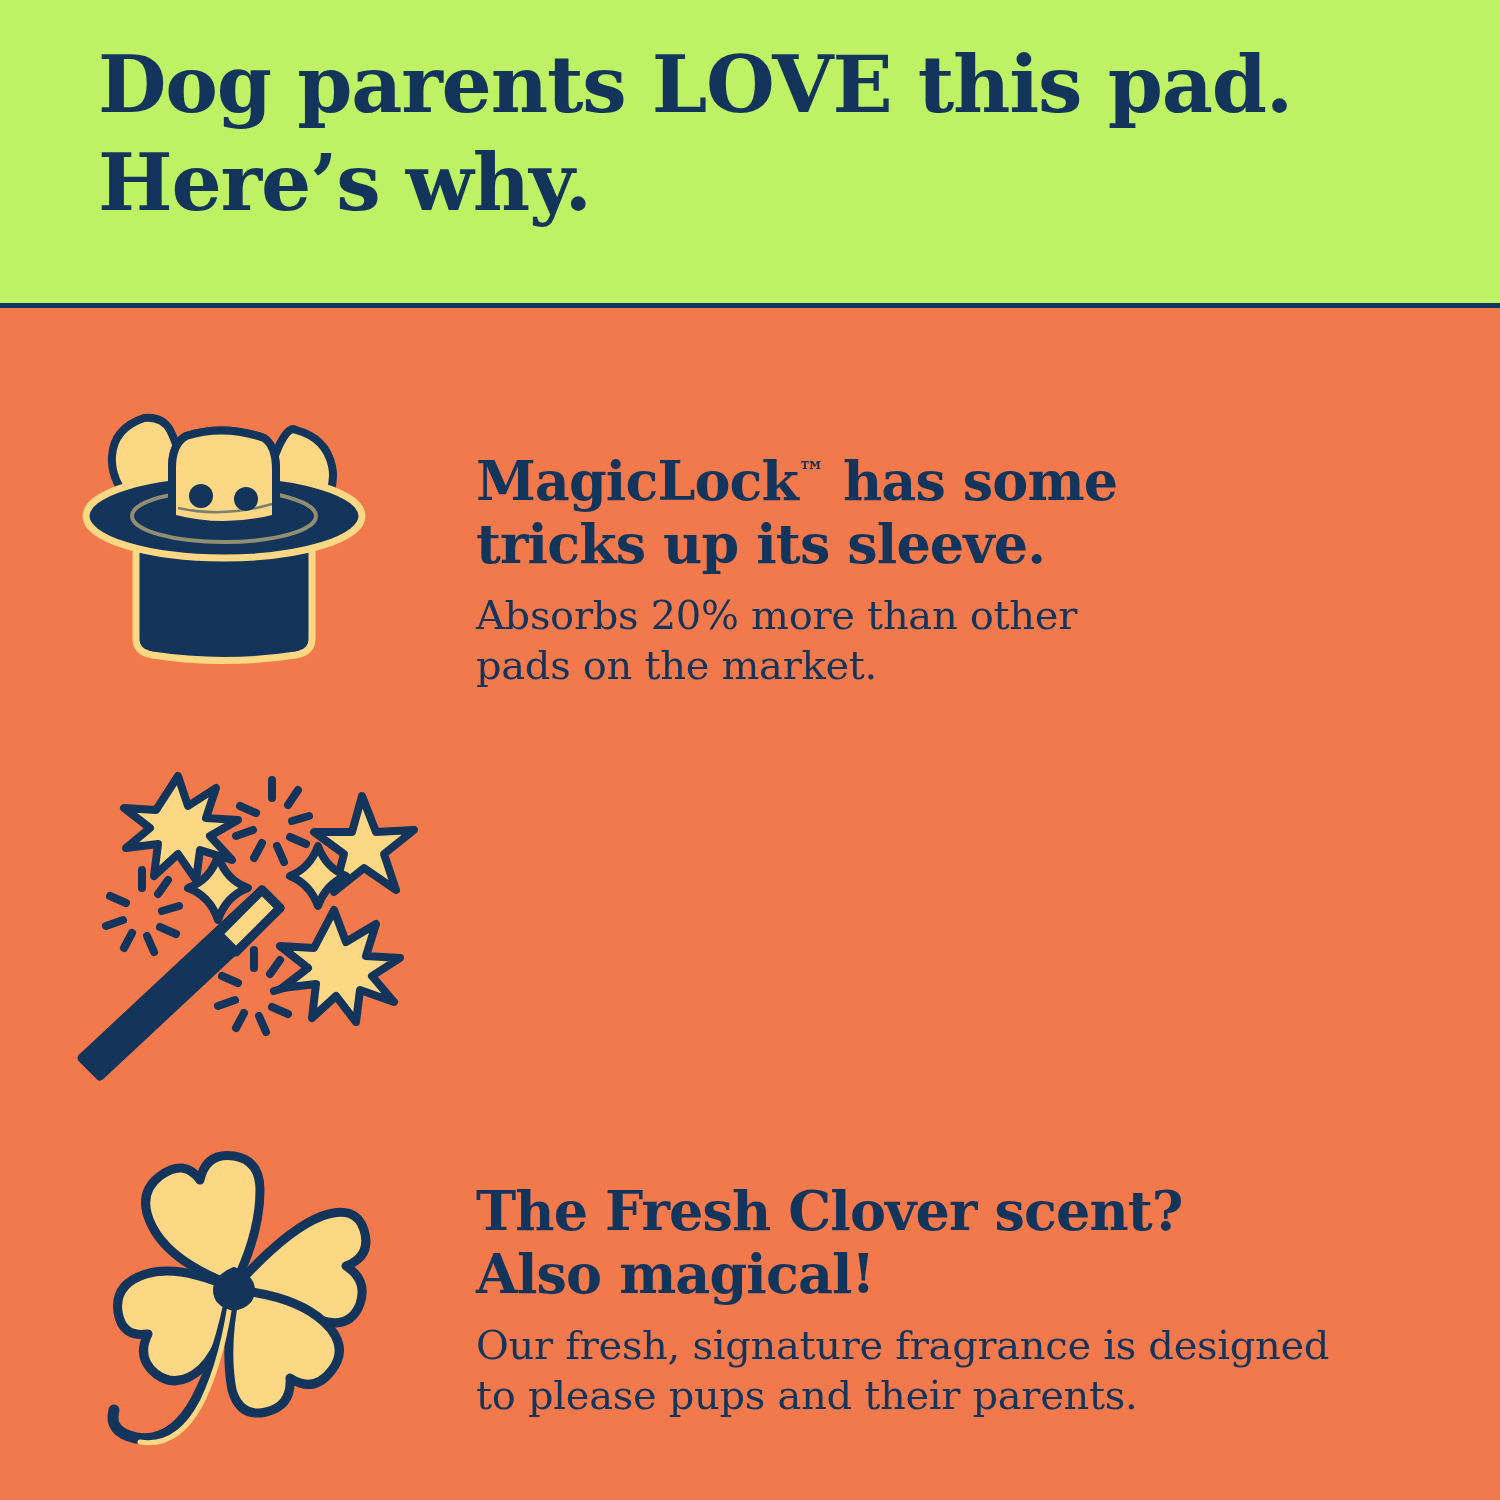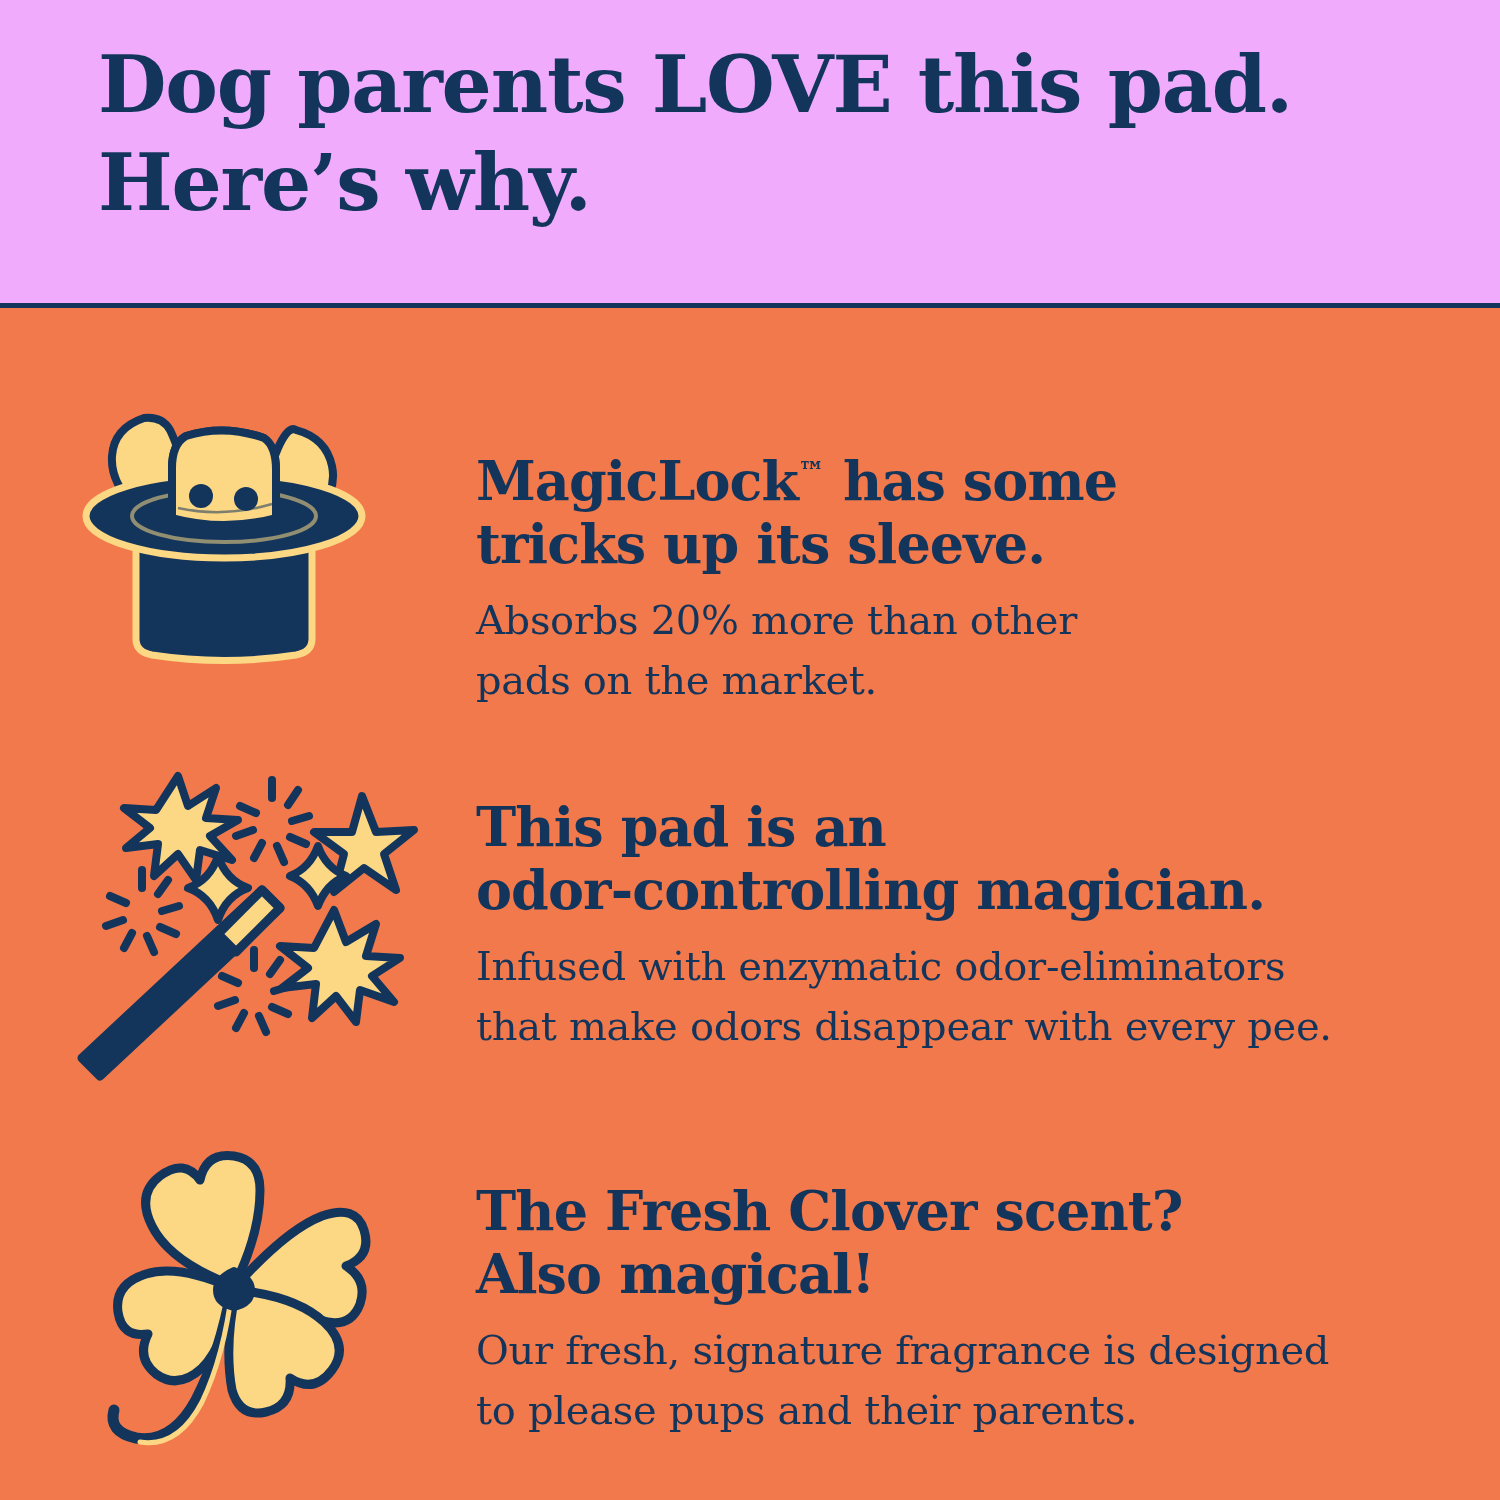--- a/index.html
+++ b/index.html
@@ -15,21 +15,21 @@
     position:relative;
     width:1500px; height:1500px;
     background:#F2794B;
   }
 
   
   #header {
     position:absolute;
     left:0; top:0;
     width:1500px; height:303px;
-    background:#f0abfc;
+    background:#bef264;
   }
 
   #header-title {
     position:absolute;
     left:98px; top:36px;
     width:1340px;
     font-family:"DejaVu Serif", serif;
     font-weight:700;
     font-size:79px;
     line-height:98px;
@@ -92,21 +92,21 @@
     vertical-align:super;
     line-height:0;
     letter-spacing:0;
   }
 
   .feature-body {
     margin-top:14px;
     font-family:"DejaVu Serif", serif;
     font-weight:400;
     font-size:40px;
-    line-height:60px;
+    line-height:50px;
     letter-spacing:-0.3px;
     color:#13355C;
     white-space:pre-line;
   }
 
   
   #feature-0 .feature-text { top:92px;  left:472px; width:760px; }
   #feature-1 .feature-text { top:58px;  left:472px; width:1000px; }
   #feature-2 .feature-text { top:62px;  left:472px; width:1000px; }
 
@@ -213,26 +213,20 @@
               <line x1="222" y1="256" x2="206" y2="249"></line>
               <line x1="200" y1="274" x2="193" y2="258"></line>
               <line x1="170" y1="270" x2="178" y2="255"></line>
               <line x1="152" y1="248" x2="169" y2="242"></line>
               <line x1="156" y1="218" x2="172" y2="225"></line>
             </g>
           </g>
         </svg>
       </div>
 
-      <div class="feature-text">
-        <div class="feature-heading">This pad is an
-odor-controlling magician.</div>
-        <div class="feature-body">Infused with enzymatic odor-eliminators
-that make odors disappear with every pee.</div>
-      </div>
     </div>
 
     <div class="feature" id="feature-2">
 
       <div class="feature-icon">
         <svg viewBox="0 0 320 340" xmlns="http://www.w3.org/2000/svg">
           <g fill="#FCD784" stroke="#13355C" stroke-width="9" stroke-linejoin="round" stroke-linecap="round">
 
             <path d="M160 148 Q96 124 78 88 Q62 56 86 38 Q110 20 126 42
                      Q132 14 160 18 Q186 22 186 52 Q186 96 160 148 Z"></path>

